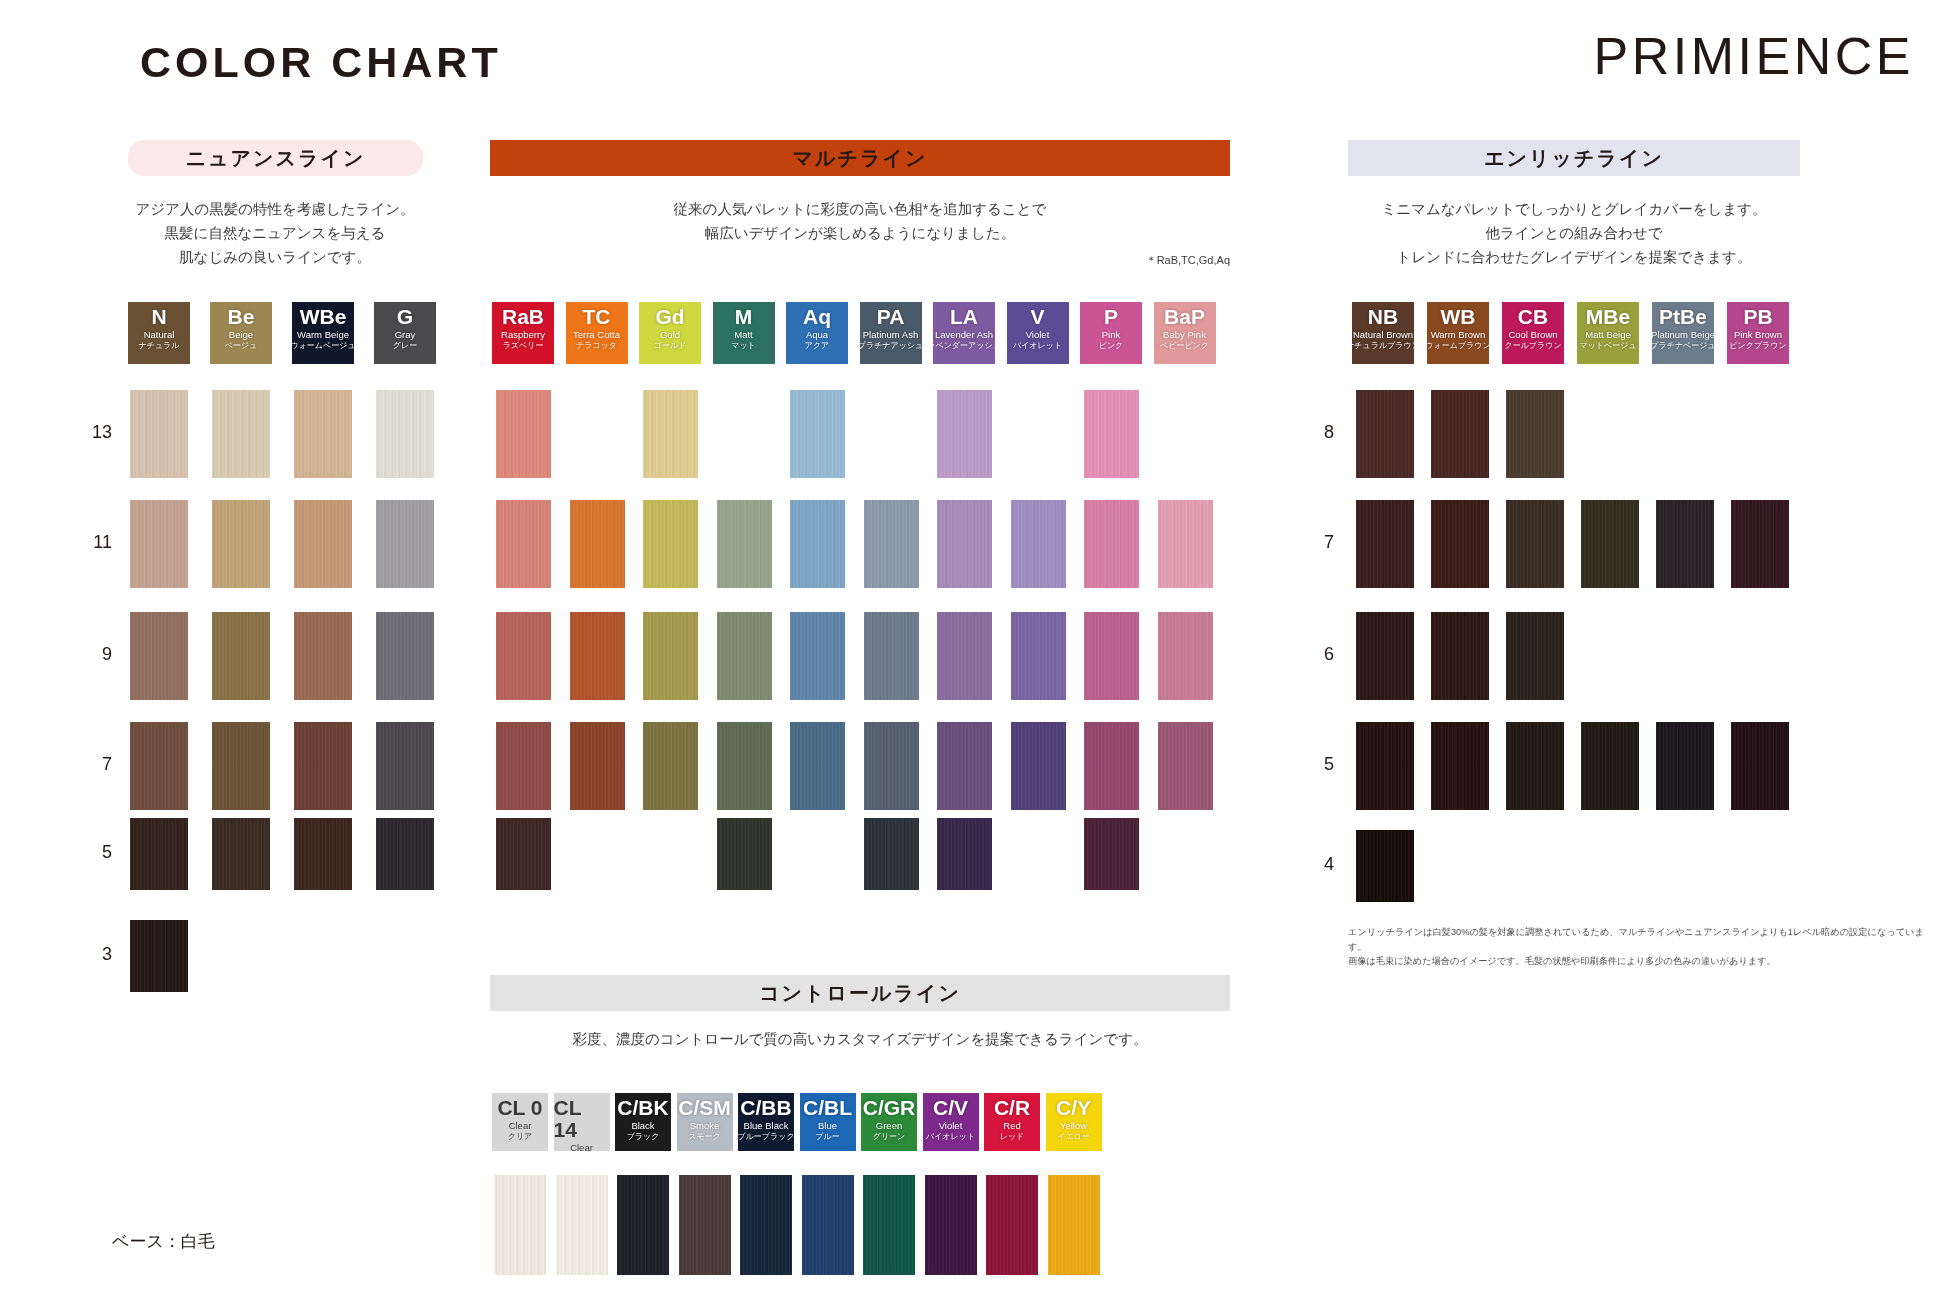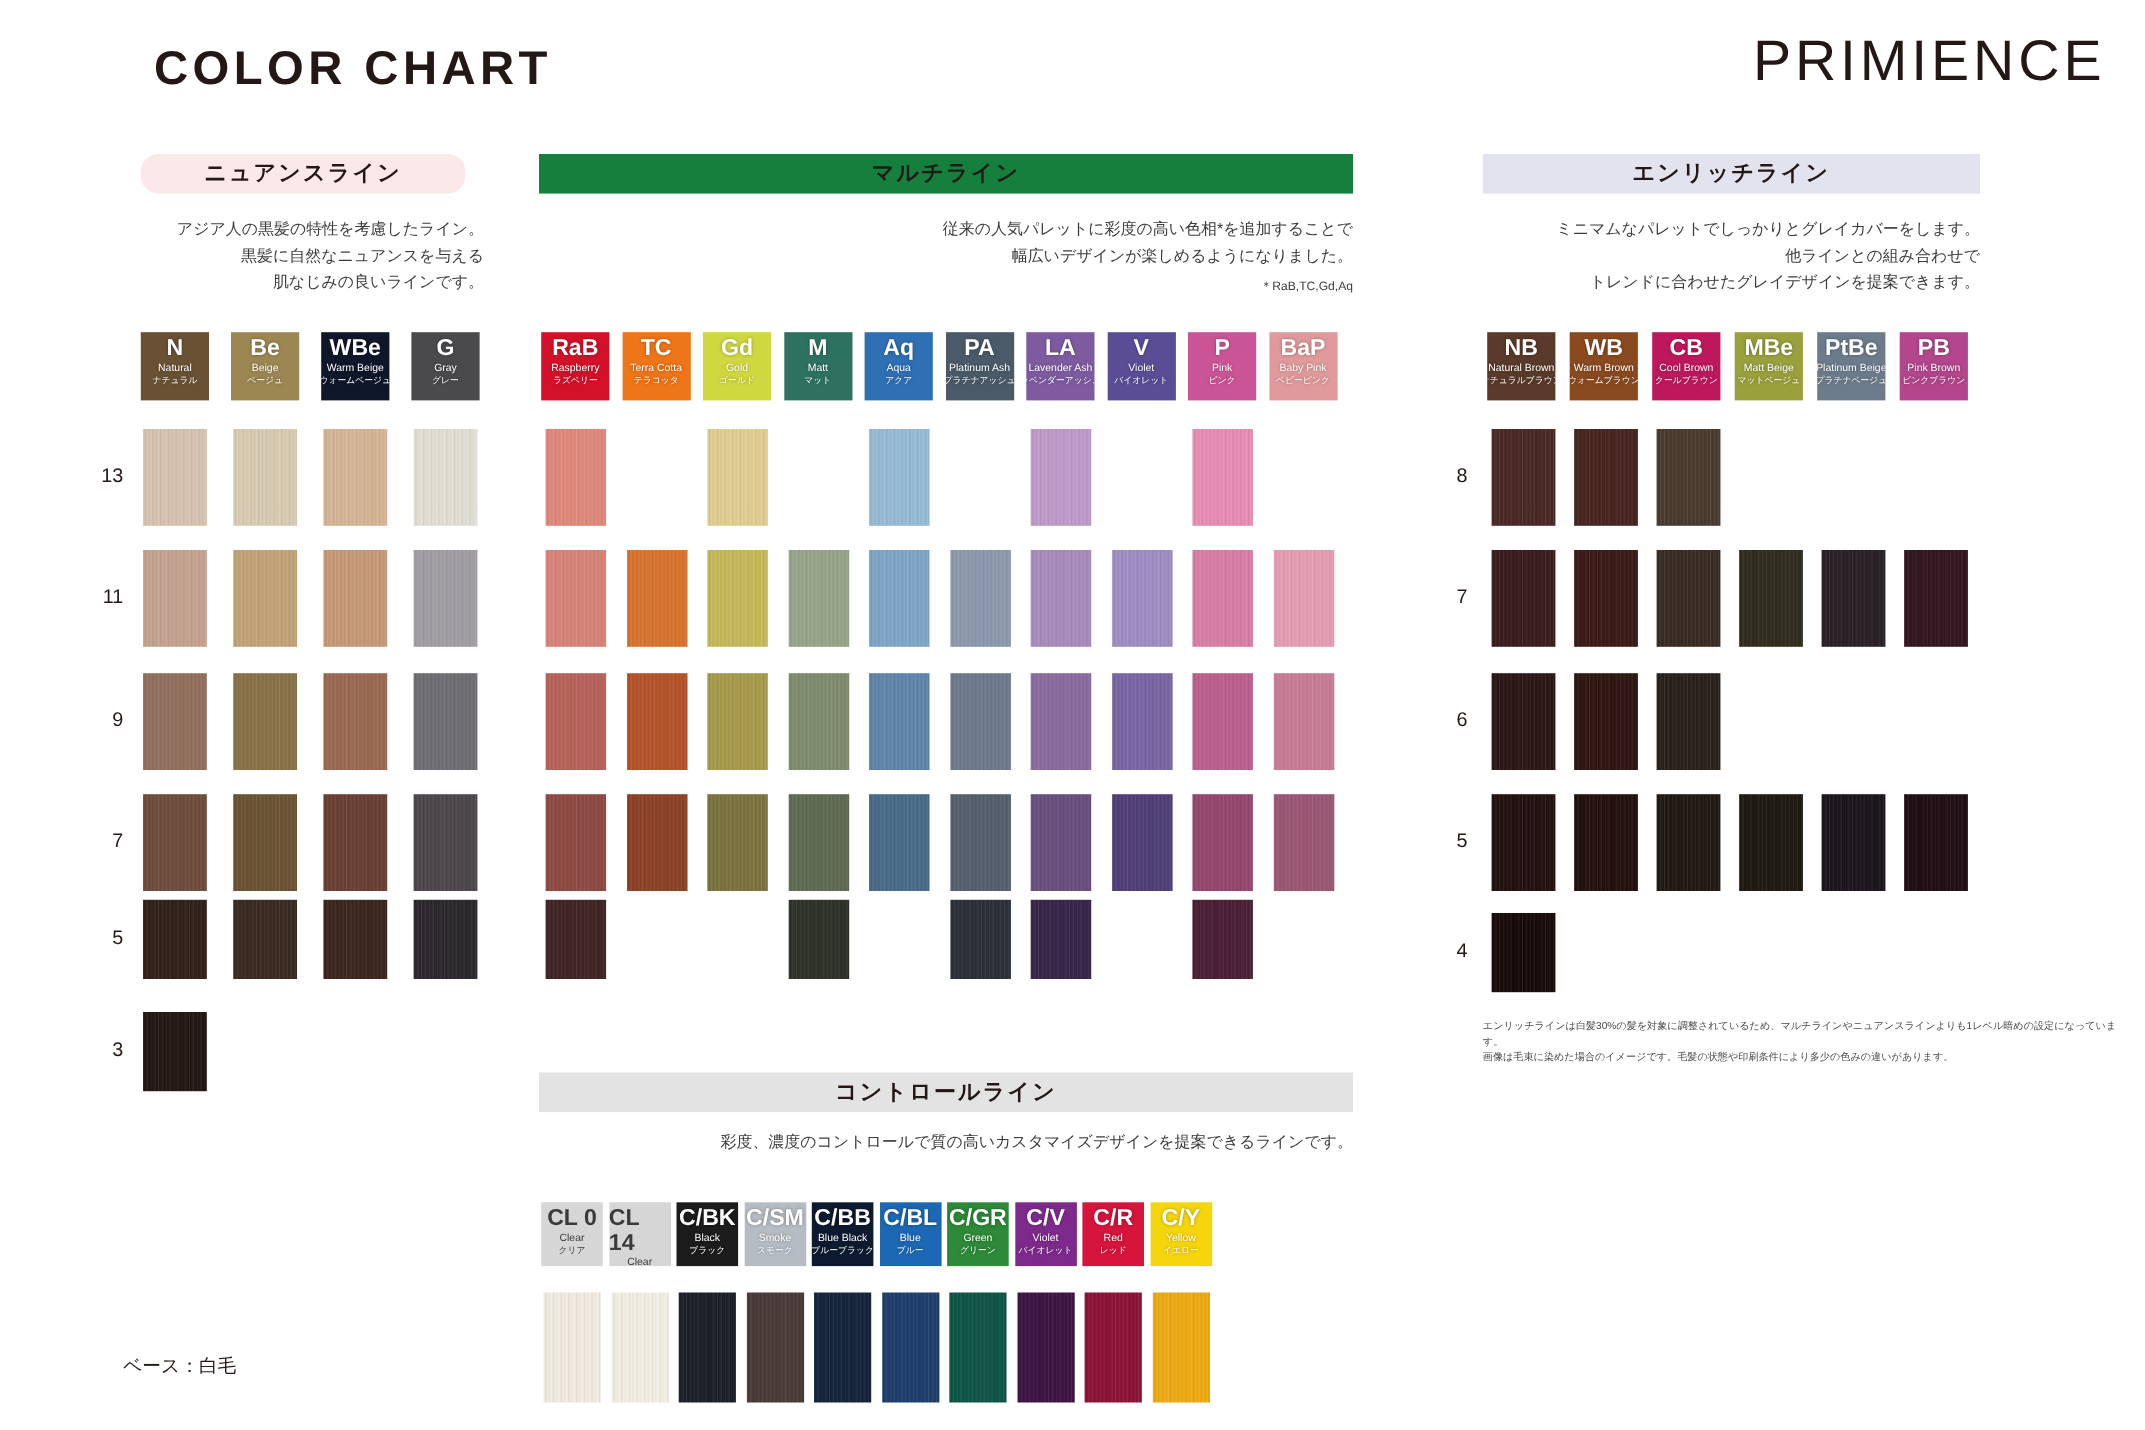--- a/index.html
+++ b/index.html
@@ -28,27 +28,27 @@
   
   .band {
     position: absolute;
     height: 36px; line-height: 36px;
     text-align: center;
     font-size: 20px; font-weight: bold;
     letter-spacing: 2px;
     color: #231815;
   }
   .band.nuance   { left: 128px;  top: 140px; width: 295px; background: #fbe9e9; border-radius: 16px; }
-  .band.multi    { left: 490px;  top: 140px; width: 740px; background: #15803d; }
+  .band.multi    { left: 490px;  top: 140px; width: 740px; background: #c2410c; }
   .band.enrich   { left: 1348px; top: 140px; width: 452px; background: #e3e3f0; }
   .band.control  { left: 490px;  top: 975px; width: 740px; background: #e3e3e3; }
 
   .desc {
     position: absolute;
-    text-align: right;
+    text-align: center;
     font-size: 14.5px;
     line-height: 1.65;
     color: #3b3b3b;
   }
   .desc.nuance  { left: 110px;  top: 198px; width: 330px; }
   .desc.multi   { left: 490px;  top: 198px; width: 740px; }
   .desc.enrich  { left: 1348px; top: 198px; width: 452px; }
   .desc.control { left: 490px;  top: 1028px; width: 740px; }
 
   .asterisk-note {

